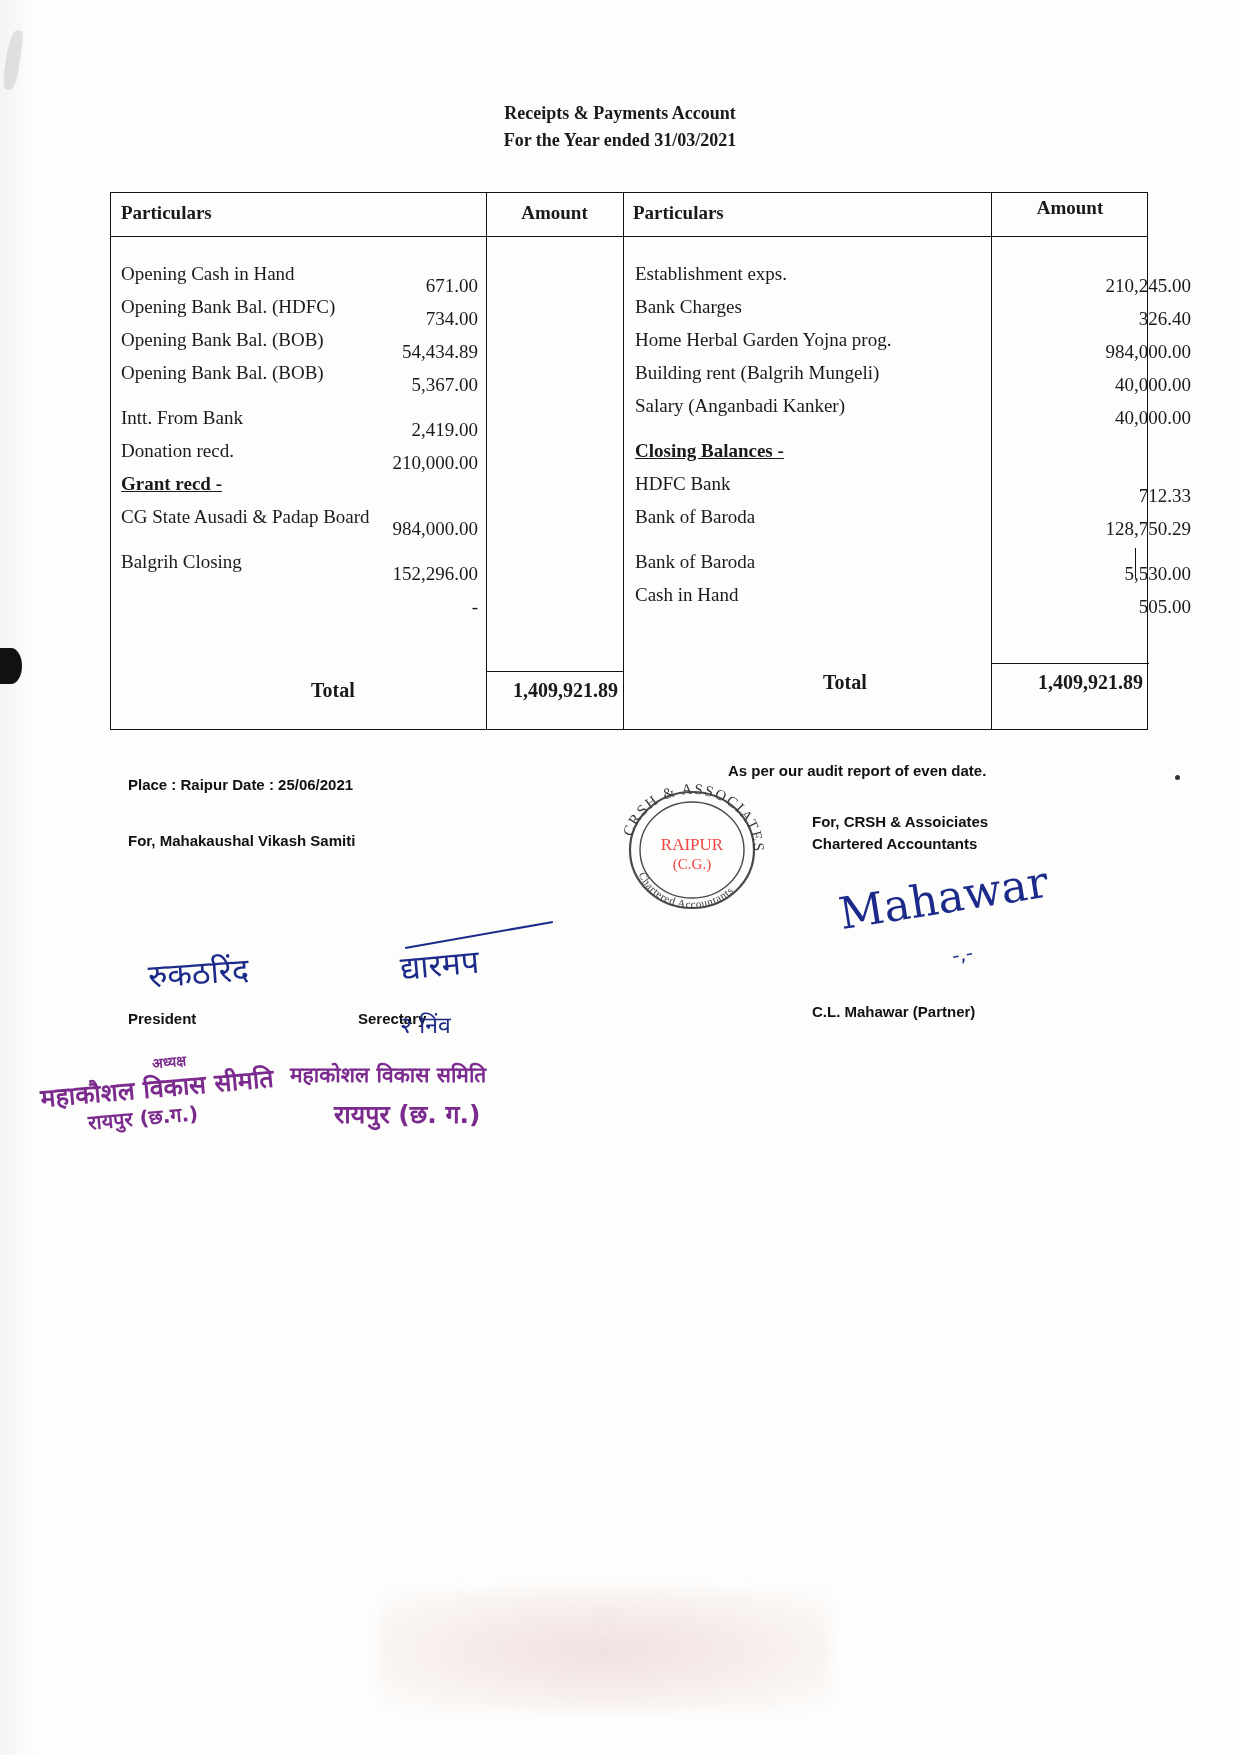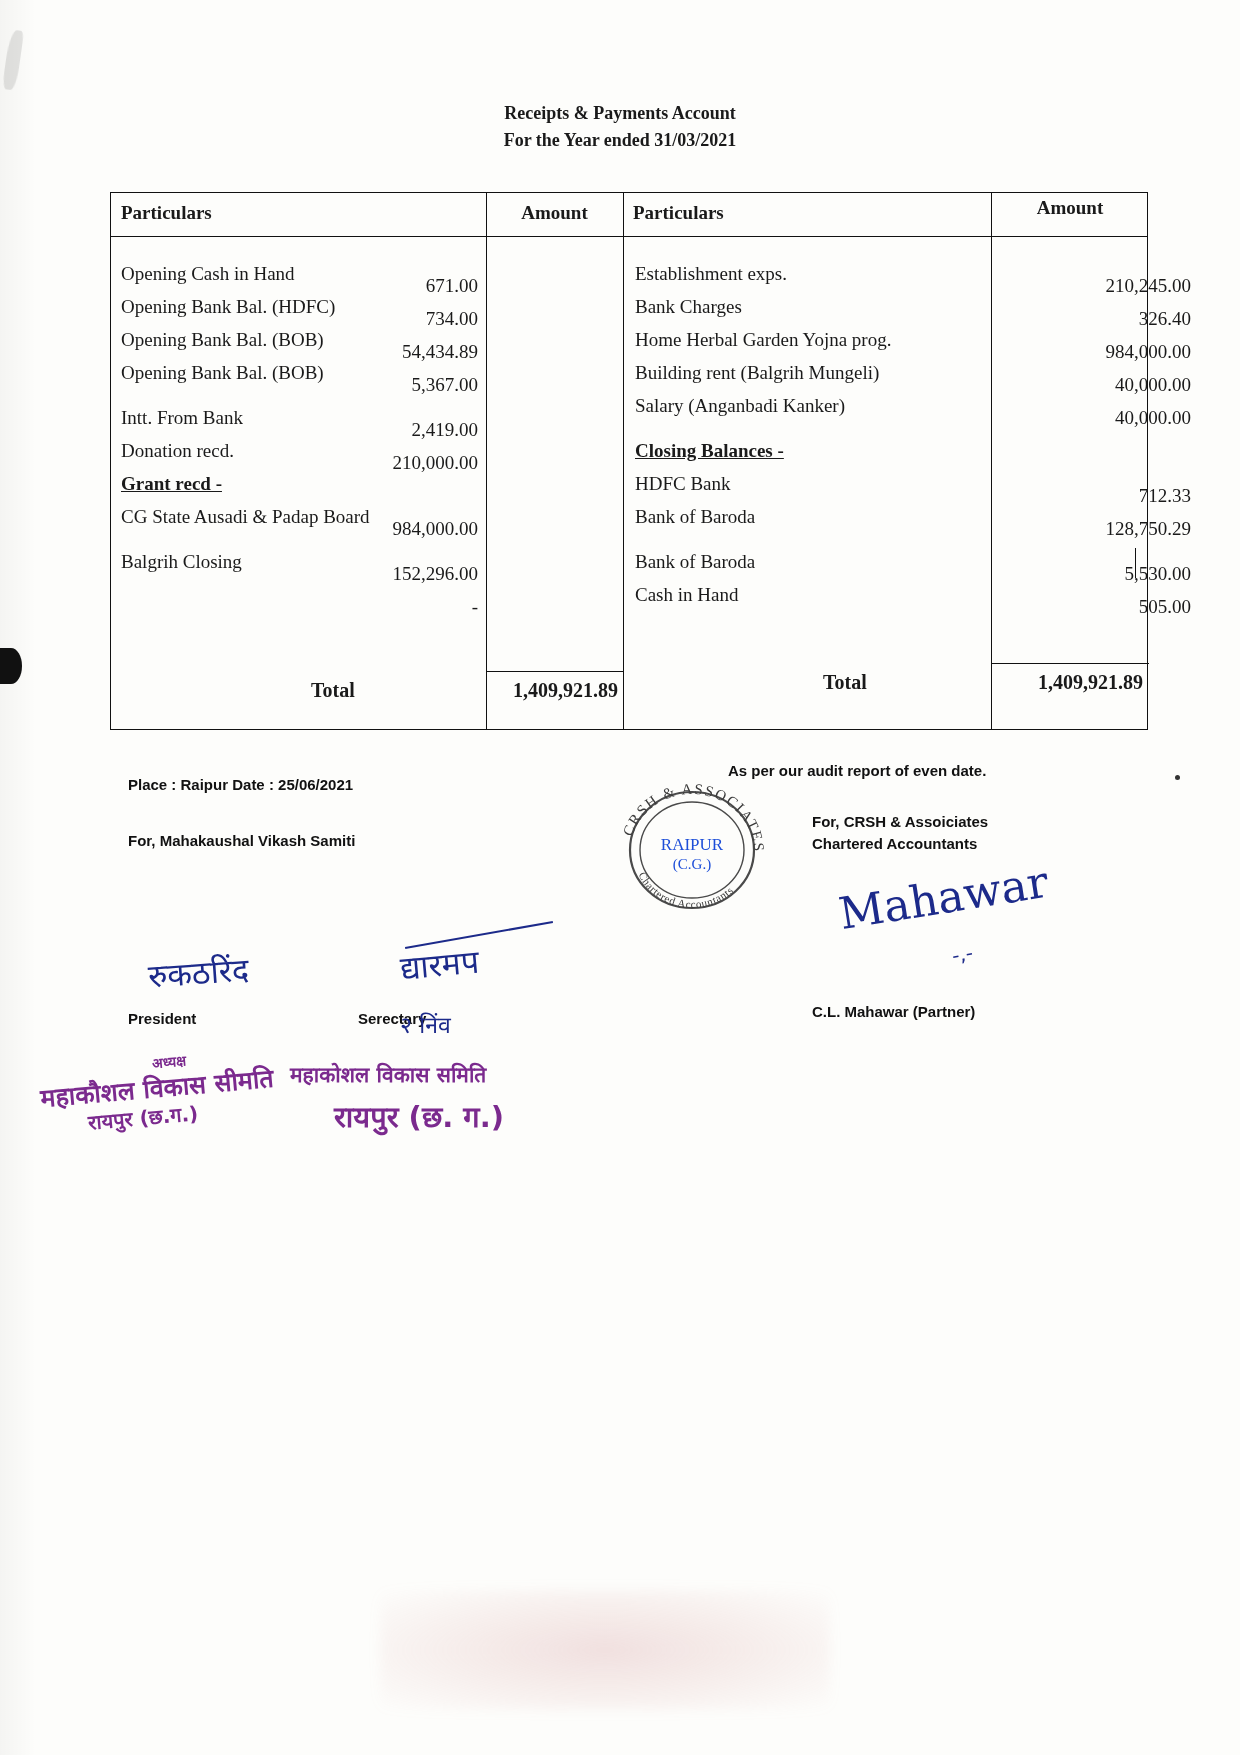--- a/index.html
+++ b/index.html
@@ -284,36 +284,36 @@
     position: absolute;
     color: #7b2a8e;
     font-family: "DejaVu Sans", sans-serif;
     font-weight: bold;
     white-space: nowrap;
   }
   .stamp1-l1 { left: 152px; top: 292px; font-size: 14px; transform: rotate(-5deg); }
   .stamp1-l2 { left: 40px; top: 310px; font-size: 25px; transform: rotate(-5deg); }
   .stamp1-l3 { left: 88px; top: 344px; font-size: 20px; transform: rotate(-5deg); }
   .stamp2-l1 { left: 290px; top: 300px; font-size: 21px; }
-  .stamp2-l2 { left: 334px; top: 336px; font-size: 29px; }
+  .stamp2-l2 { left: 334px; top: 336px; font-size: 25px; }
 
   
   .seal {
     position: absolute;
     left: 612px;
     top: 20px;
     width: 160px;
     height: 140px;
   }
   .seal svg { display: block; }
   .seal-inner-text {
     position: absolute;
     left: 0; right: 0;
     text-align: center;
-    color: #1d4ed8;
+    color: #ef4444;
     font-family: "Liberation Serif", serif;
   }
   .seal-city { top: 55px; font-size: 17px; }
   .seal-state { top: 76px; font-size: 15px; }
 </style>
 </head>
 <body>
 
 <div class="page">
 

